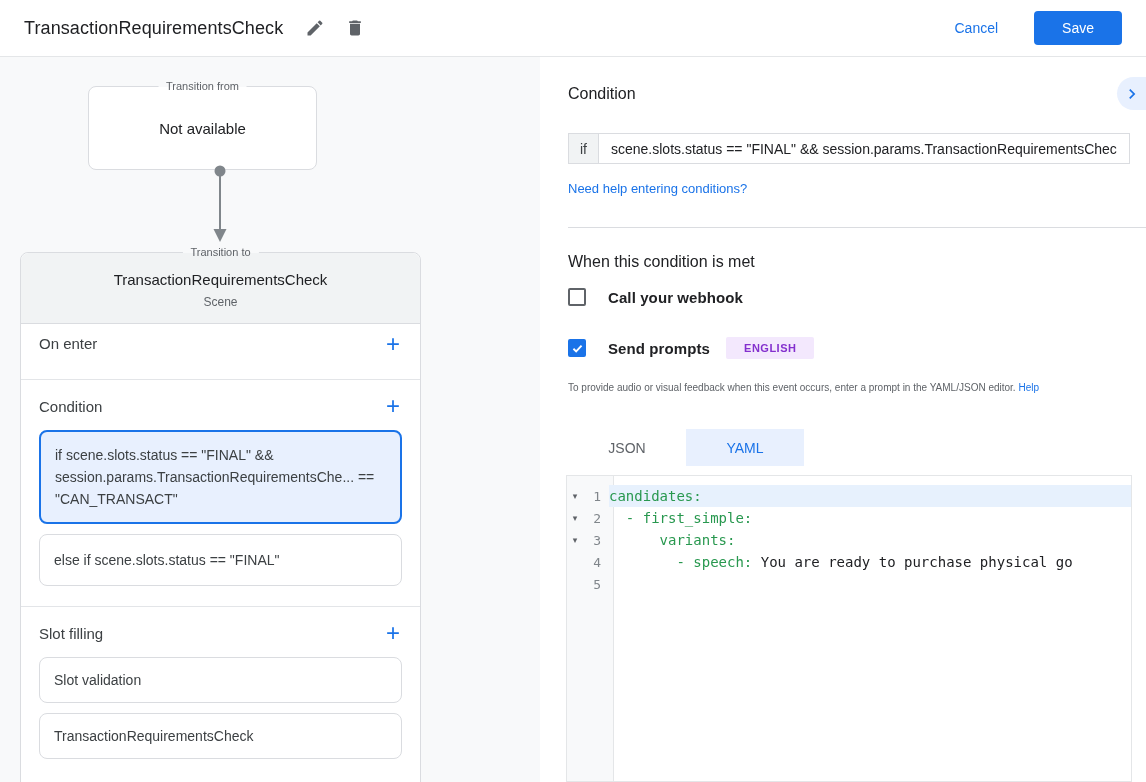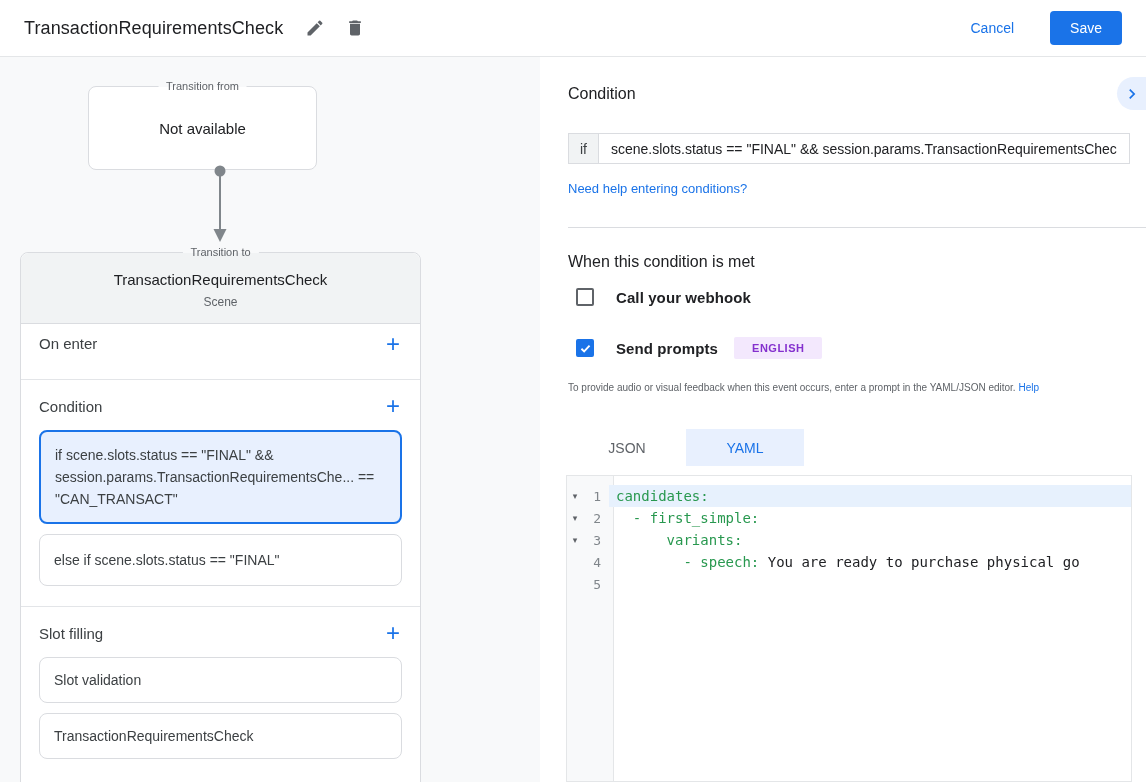--- a/index.html
+++ b/index.html
@@ -11,21 +11,21 @@
             border-bottom:1px solid #e4e6e8; display:flex; align-items:center; padding:0 24px; z-index:5; }
   .topbar-title { font-size:18px; color:#202124; letter-spacing:.1px; }
   .icon-btn { background:none; border:none; cursor:pointer; padding:4px; display:flex; align-items:center; }
   .icon-btn svg { fill:#5f6368; }
   .edit-btn { margin-left:18px; }
   .delete-btn { margin-left:12px; }
   .topbar-spacer { flex:1; }
   .cancel-btn { background:none; border:none; color:#1a73e8; font-size:14px; font-weight:500;
                 font-family:"Liberation Sans",sans-serif; padding:8px 16px; margin-right:20px; cursor:pointer; border-radius:4px;}
   .save-btn { background:#1a73e8; color:#fff; border:none; font-size:14px; font-weight:500;
-              font-family:"Liberation Sans",sans-serif; padding:9px 20px; border-radius:4px; cursor:pointer; }
+              font-family:"Liberation Sans",sans-serif; padding:9px 28px; border-radius:4px; cursor:pointer; }
 
   
   .canvas { position:absolute; left:0; top:57px; width:540px; height:725px; background:#f8f9fa; overflow:hidden; }
 
   .float-label { position:absolute; top:-8px; left:50%; transform:translateX(-50%); font-size:11px;
                  color:#5f6368; padding:0 8px; white-space:nowrap; line-height:15px; }
   .from-label { background:linear-gradient(to bottom, #f8f9fa 53%, #ffffff 53%); }
   .to-label   { background:linear-gradient(to bottom, #f8f9fa 53%, #f1f3f4 53%); }
 
   .transition-from { position:absolute; left:88px; top:29px; width:229px; height:84px; background:#fff;
@@ -74,21 +74,21 @@
             justify-content:center; font-size:14px; color:#3c4043; flex-shrink:0; }
   .if-input { flex:1; border:1px solid #dadce0; border-left:none; background:#fff; font-size:14px;
               color:#202124; padding:0 12px; font-family:"Liberation Sans",sans-serif; outline:none;
               white-space:nowrap; overflow:hidden; min-width:0; }
   .help-link { position:absolute; left:28px; top:124px; font-size:13px; color:#1a73e8; text-decoration:none; }
 
   .panel-divider { position:absolute; left:28px; right:0; top:170px; height:1px; background:#dadce0; }
 
   .met-title { position:absolute; left:28px; top:196px; font-size:16px; color:#202124; }
 
-  .check-row { position:absolute; left:36px; display:flex; align-items:center; cursor:pointer;text-align:right; }
+  .check-row { position:absolute; left:28px; display:flex; align-items:center; cursor:pointer;text-align:right; }
   .check-row.webhook { top:231px; }
   .check-row.prompts { top:280px; }
   .checkbox { width:18px; height:18px; border-radius:2px; margin-right:22px; flex-shrink:0;
               display:flex; align-items:center; justify-content:center; }
   .checkbox.unchecked { border:2px solid #5f6368; background:#fff; }
   .checkbox.checked { background:#1a73e8; border:2px solid #1a73e8; }
   .check-label { font-size:15px; font-weight:700; color:#202124; letter-spacing:.1px; }
   .lang-badge { margin-left:16px; background:#f3e8fd; color:#8430ce; font-size:11px; font-weight:700;
                 letter-spacing:.5px; padding:5px 18px; border-radius:2px; }
 
@@ -104,21 +104,21 @@
   
   .editor { position:absolute; left:26px; top:418px; width:566px; height:307px; background:#fff;
             border:1px solid #e4e6e8; overflow:hidden; }
   .gutter-bg { position:absolute; left:0; top:0; bottom:0; width:47px; background:#f8f9fa;
                border-right:1px solid #e4e6e8; }
   .code-lines { position:relative; padding-top:9px; }
   .code-row { display:flex; height:22px; align-items:center; position:relative; }
   .fold { width:16px; text-align:center; font-size:9px; color:#5f6368; flex-shrink:0; cursor:pointer; }
   .lnum { width:26px; text-align:right; padding-right:8px; font-family:"DejaVu Sans Mono",monospace;
           font-size:13px; color:#80868b; flex-shrink:0; }
-  .code { flex:1; padding-left:7px; font-family:"DejaVu Sans Mono",monospace; font-size:14px;
+  .code { flex:1; font-family:"DejaVu Sans Mono",monospace; font-size:14px;
           white-space:pre; overflow:hidden; height:22px; line-height:22px; }
   .code-row.active .code { background:#e7f1fd; }
   .tok-key { color:#28984f; }
   .tok-plain { color:#202124; }
 </style>
 </head>
 <body>
 
 <div class="topbar">
   <span class="topbar-title">TransactionRequirementsCheck</span>

